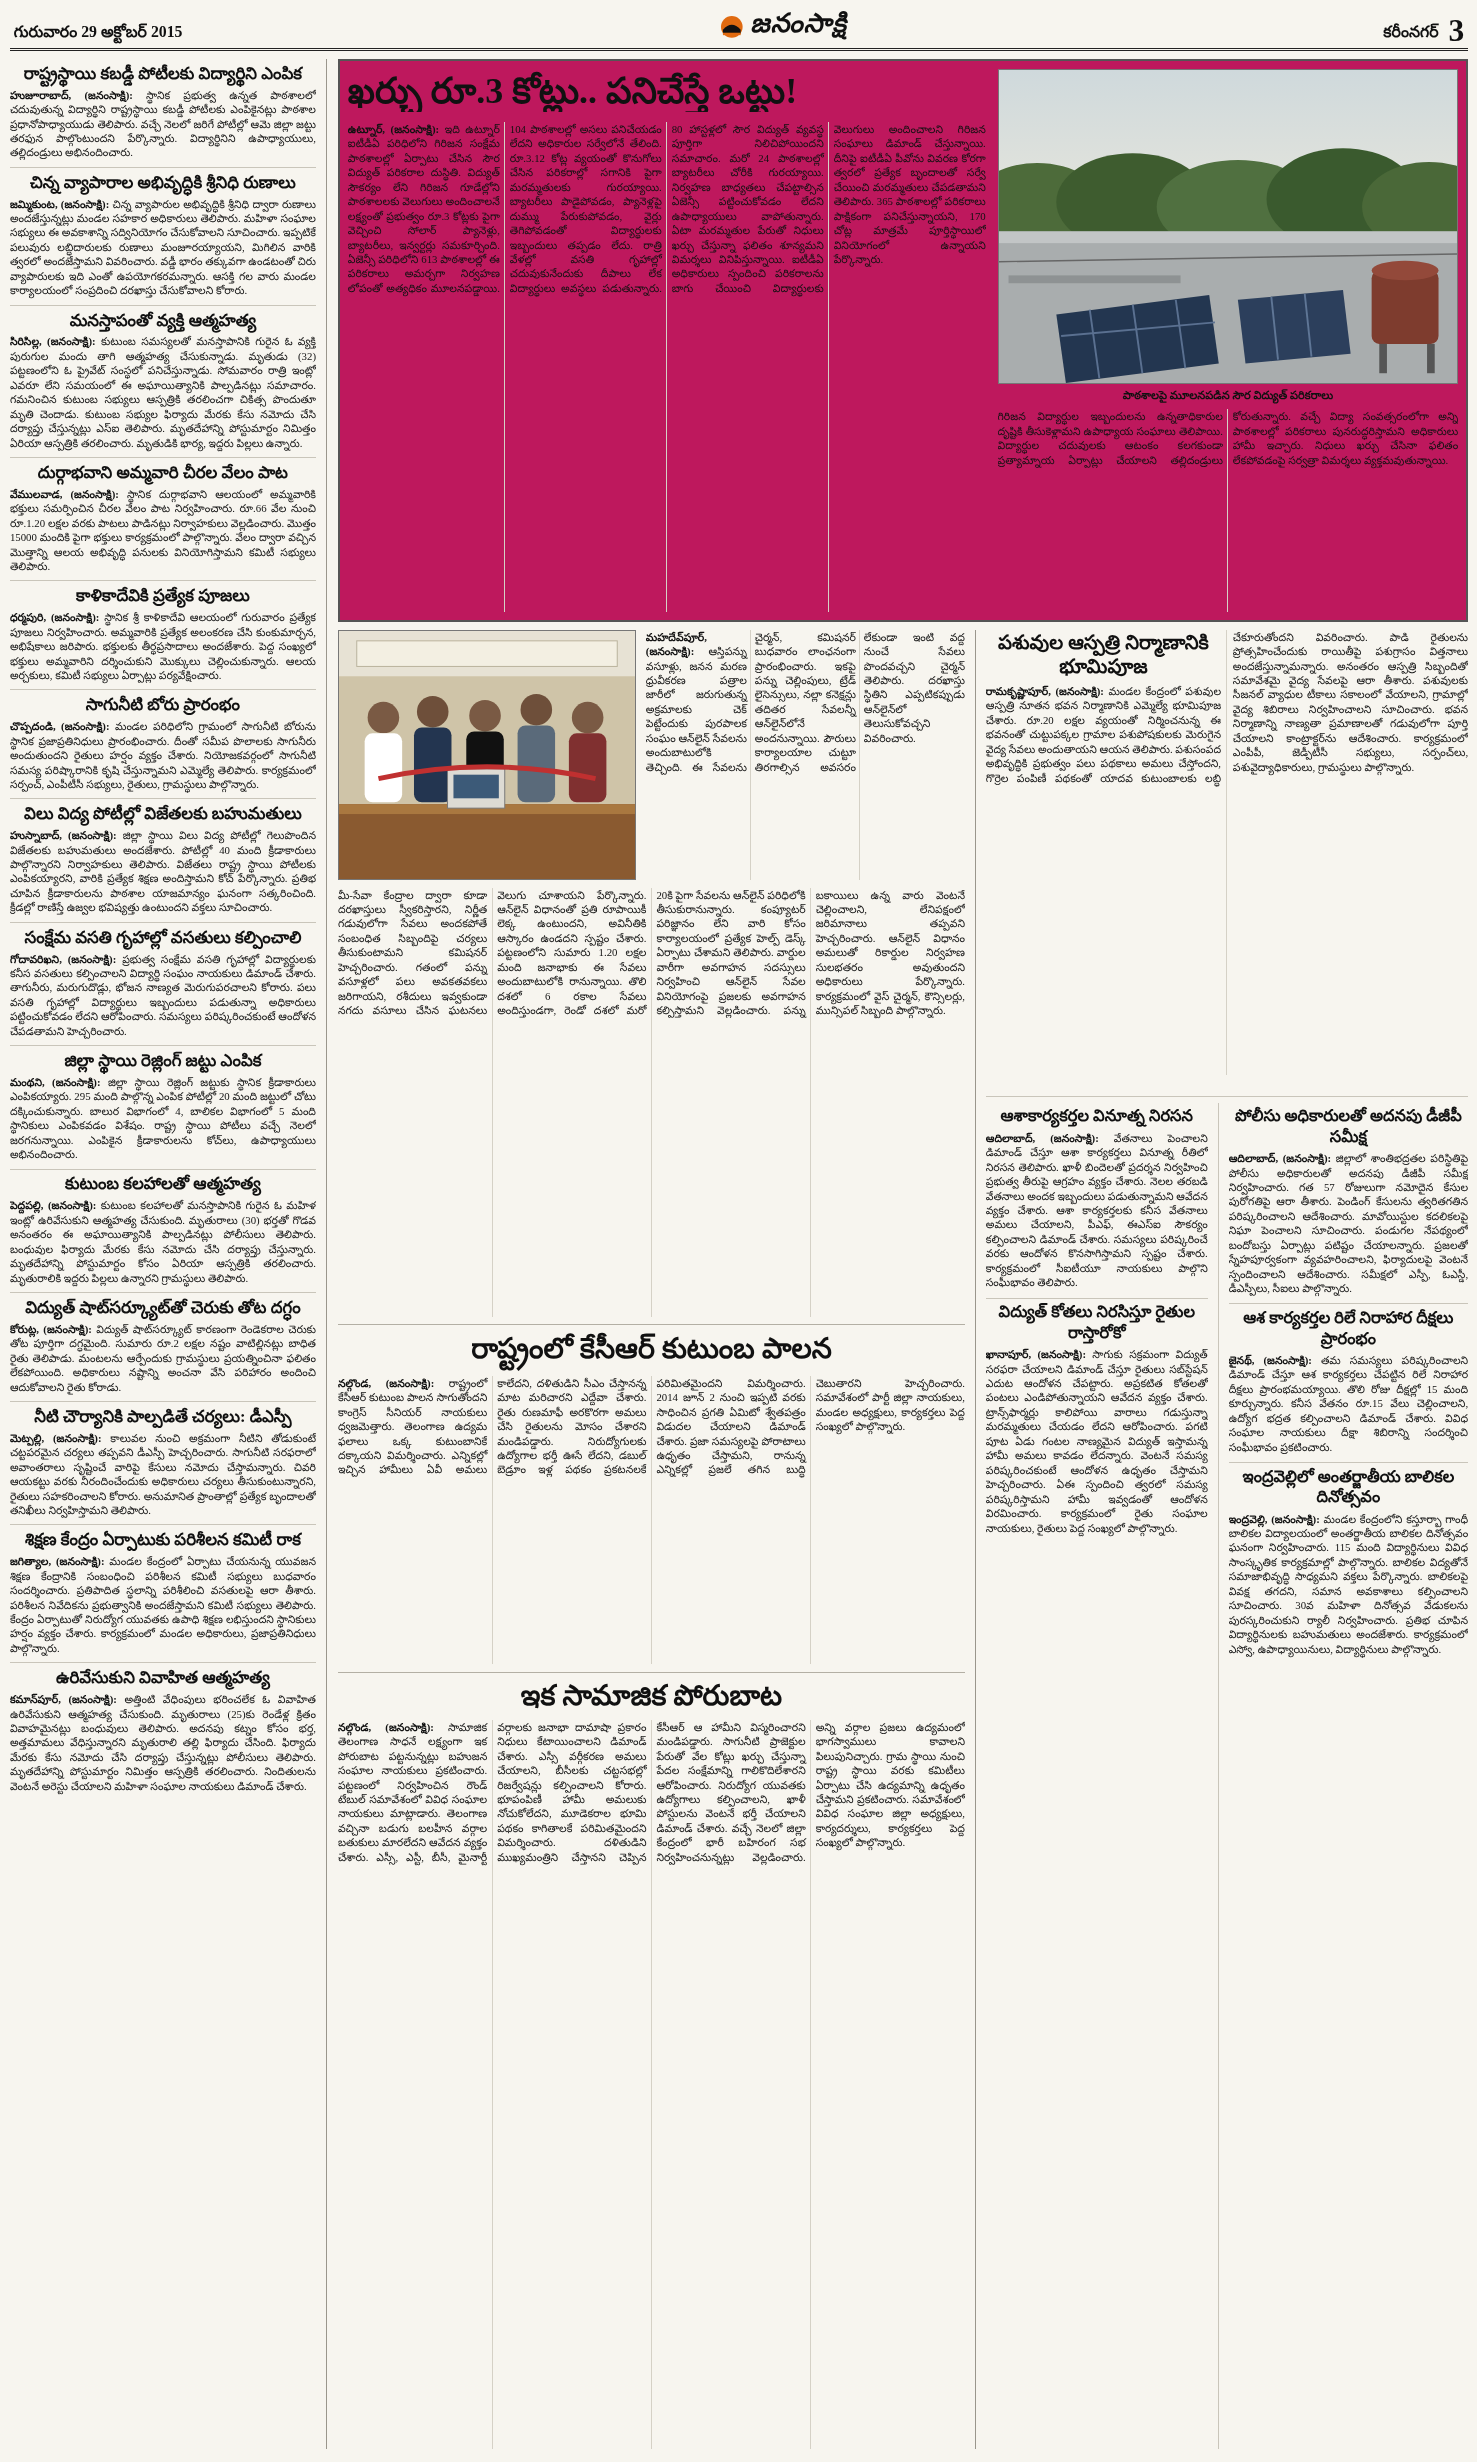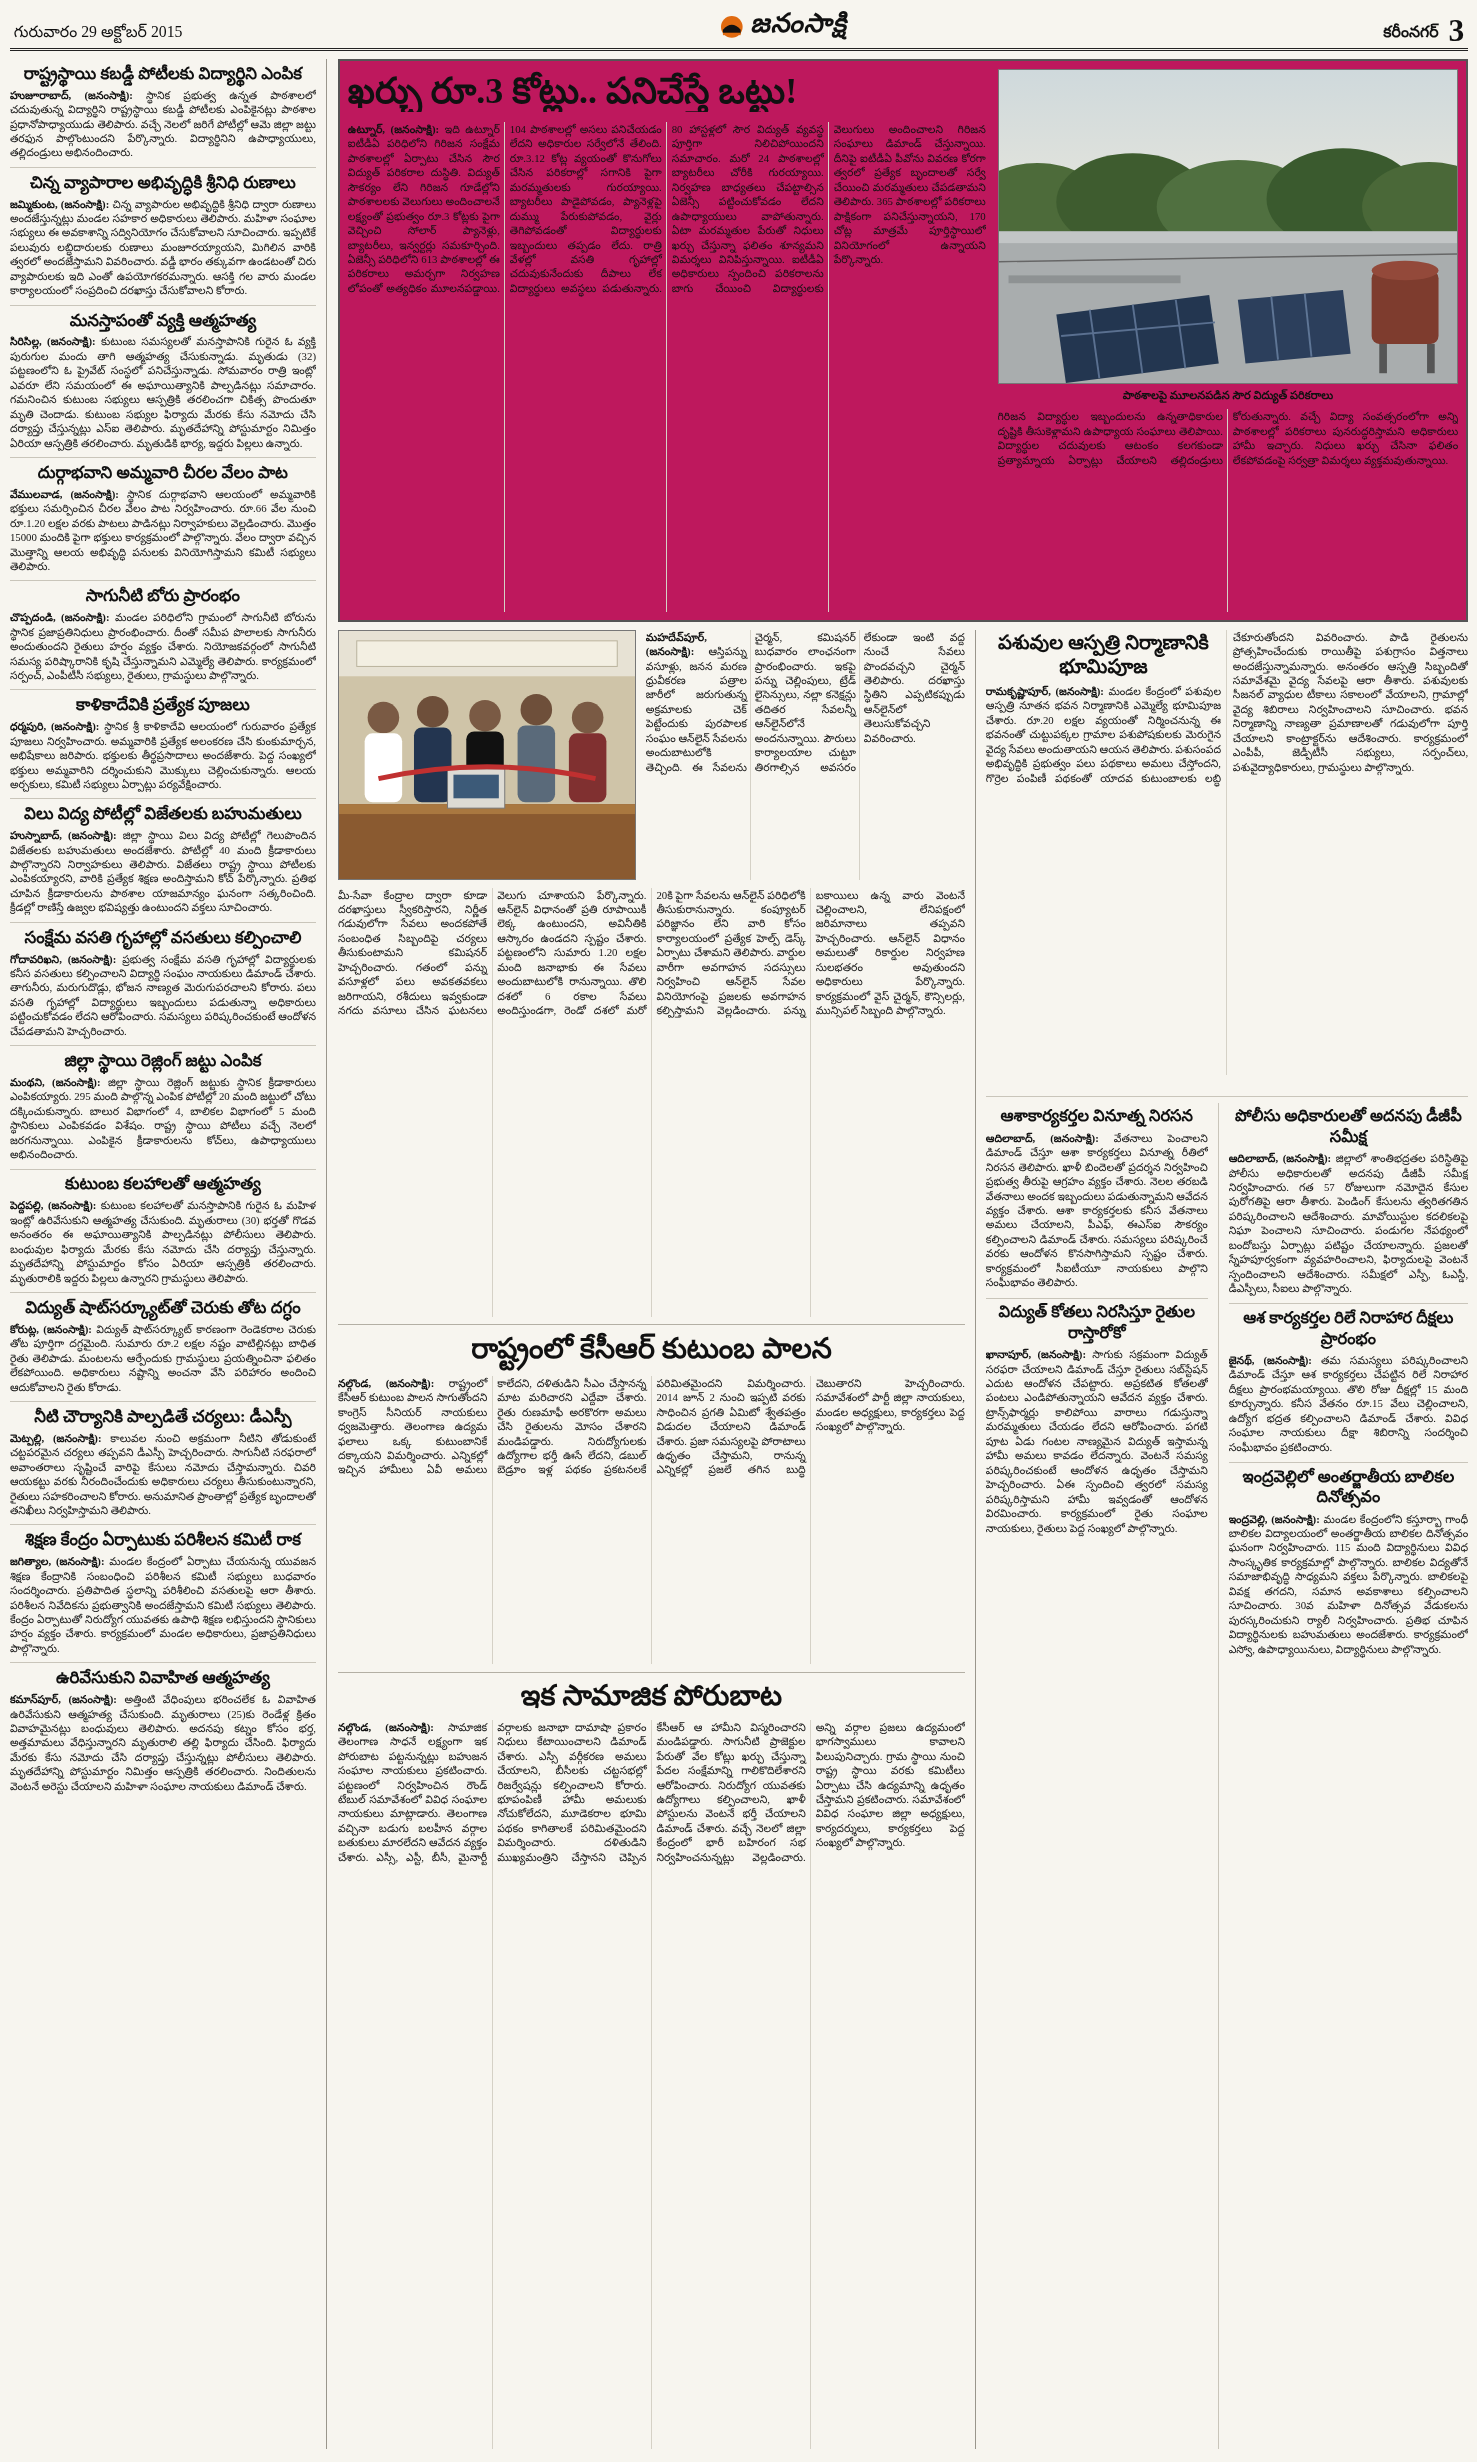--- a/index.html
+++ b/index.html
@@ -3,21 +3,21 @@
 <meta charset="utf-8">
 <style>
   * { margin:0; padding:0; box-sizing:border-box; }
   html,body { width:1478px; background:#f7f5ef; color:#111;
     font-family:"Liberation Serif","DejaVu Serif",serif; }
   .page { width:1478px; height:2463px; padding:5.9px 9.9px 9.9px; overflow:hidden; }
 
   
   .hdr { display:flex; align-items:flex-end; justify-content:space-between;
          border-bottom:3px double #222; padding:3.9px 3.9px 3px; height:45px; }
-  .hdr .date { font-size:15.8px; font-weight:normal; }
+  .hdr .date { font-size:15.8px; font-weight:bold; }
   .masthead { display:flex; align-items:center; gap:5.9px; }
   .masthead .mtitle { font-size:26.6px; font-weight:bold; font-style:italic; letter-spacing:1px; }
   .edblock { display:flex; align-items:flex-end; gap:9.9px; }
   .edblock .edname { font-size:15.8px; font-weight:bold; }
   .edblock .pageno { font-size:31.5px; font-weight:bold; line-height:.9; }
 
   .content { display:flex; gap:11px; padding-top:7.9px; height:2398px; }
 
   
   .col-left { width:317px; border-right:1px solid #9a968c; padding-right:9.9px; overflow:hidden; }
@@ -100,26 +100,26 @@
       </article>
       <article class="sart">
         <h3>మనస్తాపంతో వ్యక్తి ఆత్మహత్య</h3>
         <p class="bodytxt"><b class="dl">సిరిసిల్ల, (జనంసాక్షి):</b> <span>కుటుంబ సమస్యలతో మనస్తాపానికి గురైన ఓ వ్యక్తి పురుగుల మందు తాగి ఆత్మహత్య చేసుకున్నాడు. మృతుడు (32) పట్టణంలోని ఓ ప్రైవేట్ సంస్థలో పనిచేస్తున్నాడు. సోమవారం రాత్రి ఇంట్లో ఎవరూ లేని సమయంలో ఈ అఘాయిత్యానికి పాల్పడినట్లు సమాచారం. గమనించిన కుటుంబ సభ్యులు ఆస్పత్రికి తరలించగా చికిత్స పొందుతూ మృతి చెందాడు. కుటుంబ సభ్యుల ఫిర్యాదు మేరకు కేసు నమోదు చేసి దర్యాప్తు చేస్తున్నట్లు ఎస్ఐ తెలిపారు. మృతదేహాన్ని పోస్టుమార్టం నిమిత్తం ఏరియా ఆస్పత్రికి తరలించారు. మృతుడికి భార్య, ఇద్దరు పిల్లలు ఉన్నారు.</span></p>
       </article>
       <article class="sart">
         <h3>దుర్గాభవాని అమ్మవారి చీరల వేలం పాట</h3>
         <p class="bodytxt"><b class="dl">వేములవాడ, (జనంసాక్షి):</b> <span>స్థానిక దుర్గాభవాని ఆలయంలో అమ్మవారికి భక్తులు సమర్పించిన చీరల వేలం పాట నిర్వహించారు. రూ.66 వేల నుంచి రూ.1.20 లక్షల వరకు పాటలు పాడినట్లు నిర్వాహకులు వెల్లడించారు. మొత్తం 15000 మందికి పైగా భక్తులు కార్యక్రమంలో పాల్గొన్నారు. వేలం ద్వారా వచ్చిన మొత్తాన్ని ఆలయ అభివృద్ధి పనులకు వినియోగిస్తామని కమిటీ సభ్యులు తెలిపారు.</span></p>
       </article>
       <article class="sart">
+        <h3>కాళికాదేవికి ప్రత్యేక పూజలు</h3>
+        <p class="bodytxt"><b class="dl">ధర్మపురి, (జనంసాక్షి):</b> <span>స్థానిక శ్రీ కాళికాదేవి ఆలయంలో గురువారం ప్రత్యేక పూజలు నిర్వహించారు. అమ్మవారికి ప్రత్యేక అలంకరణ చేసి కుంకుమార్చన, అభిషేకాలు జరిపారు. భక్తులకు తీర్థప్రసాదాలు అందజేశారు. పెద్ద సంఖ్యలో భక్తులు అమ్మవారిని దర్శించుకుని మొక్కులు చెల్లించుకున్నారు. ఆలయ అర్చకులు, కమిటీ సభ్యులు ఏర్పాట్లు పర్యవేక్షించారు.</span></p>
+      </article>
+      <article class="sart">
         <h3>సాగునీటి బోరు ప్రారంభం</h3>
         <p class="bodytxt"><b class="dl">చొప్పదండి, (జనంసాక్షి):</b> <span>మండల పరిధిలోని గ్రామంలో సాగునీటి బోరును స్థానిక ప్రజాప్రతినిధులు ప్రారంభించారు. దీంతో సమీప పొలాలకు సాగునీరు అందుతుందని రైతులు హర్షం వ్యక్తం చేశారు. నియోజకవర్గంలో సాగునీటి సమస్య పరిష్కారానికి కృషి చేస్తున్నామని ఎమ్మెల్యే తెలిపారు. కార్యక్రమంలో సర్పంచ్, ఎంపీటీసీ సభ్యులు, రైతులు, గ్రామస్థులు పాల్గొన్నారు.</span></p>
-      </article>
-      <article class="sart">
-        <h3>కాళికాదేవికి ప్రత్యేక పూజలు</h3>
-        <p class="bodytxt"><b class="dl">ధర్మపురి, (జనంసాక్షి):</b> <span>స్థానిక శ్రీ కాళికాదేవి ఆలయంలో గురువారం ప్రత్యేక పూజలు నిర్వహించారు. అమ్మవారికి ప్రత్యేక అలంకరణ చేసి కుంకుమార్చన, అభిషేకాలు జరిపారు. భక్తులకు తీర్థప్రసాదాలు అందజేశారు. పెద్ద సంఖ్యలో భక్తులు అమ్మవారిని దర్శించుకుని మొక్కులు చెల్లించుకున్నారు. ఆలయ అర్చకులు, కమిటీ సభ్యులు ఏర్పాట్లు పర్యవేక్షించారు.</span></p>
       </article>
       <article class="sart">
         <h3>విలు విద్య పోటీల్లో విజేతలకు బహుమతులు</h3>
         <p class="bodytxt"><b class="dl">హుస్నాబాద్, (జనంసాక్షి):</b> <span>జిల్లా స్థాయి విలు విద్య పోటీల్లో గెలుపొందిన విజేతలకు బహుమతులు అందజేశారు. పోటీల్లో 40 మంది క్రీడాకారులు పాల్గొన్నారని నిర్వాహకులు తెలిపారు. విజేతలు రాష్ట్ర స్థాయి పోటీలకు ఎంపికయ్యారని, వారికి ప్రత్యేక శిక్షణ అందిస్తామని కోచ్ పేర్కొన్నారు. ప్రతిభ చూపిన క్రీడాకారులను పాఠశాల యాజమాన్యం ఘనంగా సత్కరించింది. క్రీడల్లో రాణిస్తే ఉజ్వల భవిష్యత్తు ఉంటుందని వక్తలు సూచించారు.</span></p>
       </article>
       <article class="sart">
         <h3>సంక్షేమ వసతి గృహాల్లో వసతులు కల్పించాలి</h3>
         <p class="bodytxt"><b class="dl">గోదావరిఖని, (జనంసాక్షి):</b> <span>ప్రభుత్వ సంక్షేమ వసతి గృహాల్లో విద్యార్థులకు కనీస వసతులు కల్పించాలని విద్యార్థి సంఘం నాయకులు డిమాండ్ చేశారు. తాగునీరు, మరుగుదొడ్లు, భోజన నాణ్యత మెరుగుపరచాలని కోరారు. పలు వసతి గృహాల్లో విద్యార్థులు ఇబ్బందులు పడుతున్నా అధికారులు పట్టించుకోవడం లేదని ఆరోపించారు. సమస్యలు పరిష్కరించకుంటే ఆందోళన చేపడతామని హెచ్చరించారు.</span></p>
       </article>
       <article class="sart">

